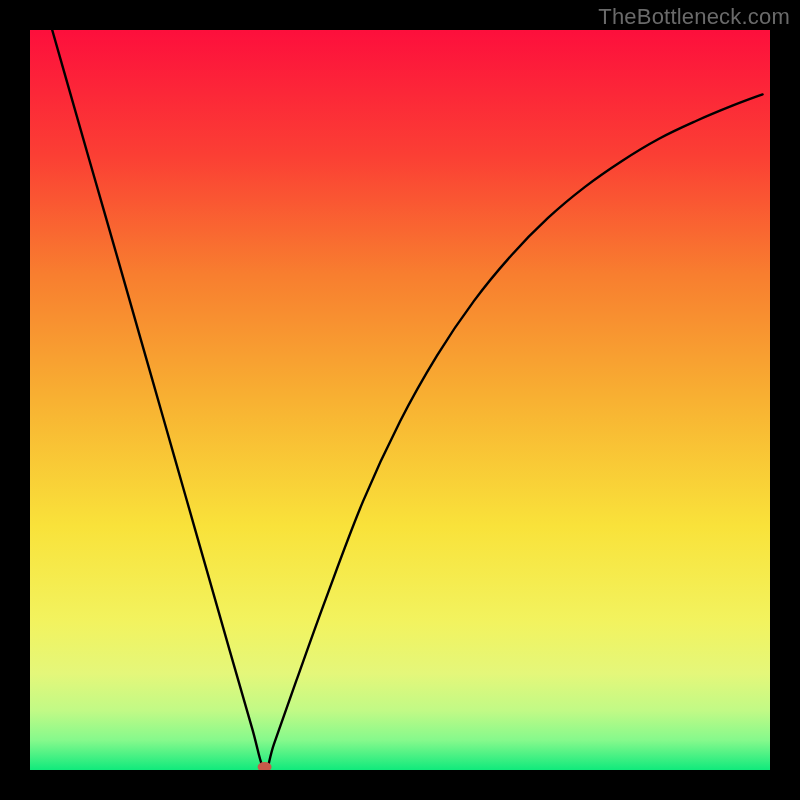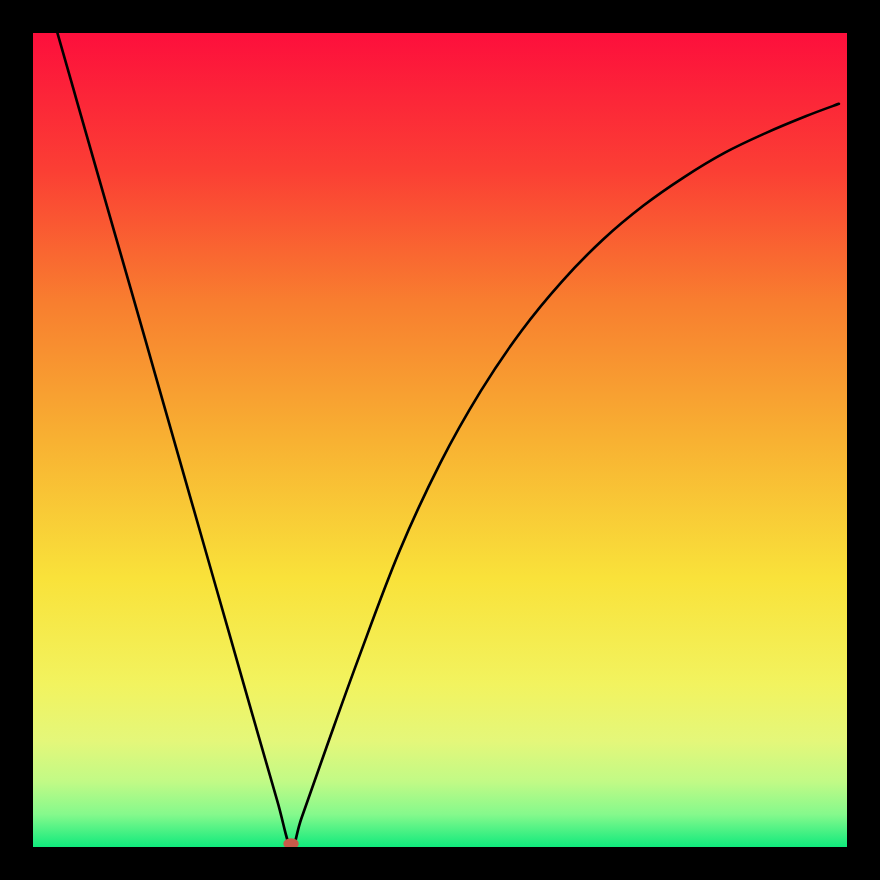--- a/index.html
+++ b/index.html
@@ -39,20 +39,21 @@
     position: absolute;
     left: 0; top: 0;
     width: 100%;
     height: 100%;
   }
 </style>
 </head>
 <body>
 
 <div class="frame">
+  <div class="watermark">TheBottleneck.com</div>
 
   <div class="plot">
     <svg class="svg-fill" viewBox="0 0 740 740" preserveAspectRatio="none">
       <defs>
         <linearGradient id="bg-grad" x1="0" y1="0" x2="0" y2="1">
         <stop offset="0%" stop-color="#fd0f3c"></stop>
             <stop offset="17%" stop-color="#fb3f34"></stop>
             <stop offset="33%" stop-color="#f87e2f"></stop>
             <stop offset="50%" stop-color="#f8b132"></stop>
             <stop offset="67%" stop-color="#f9e23a"></stop>

